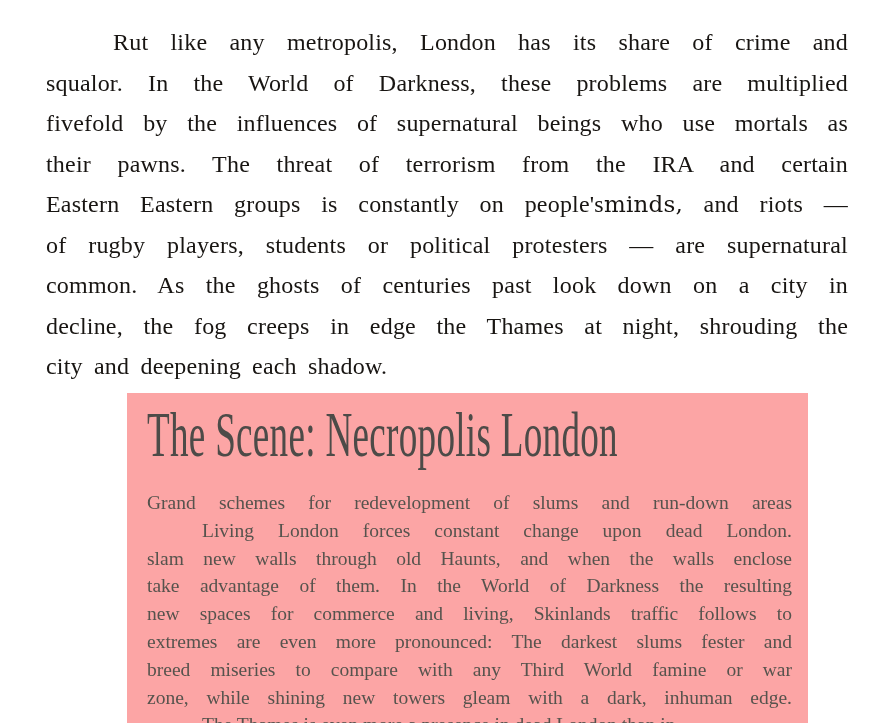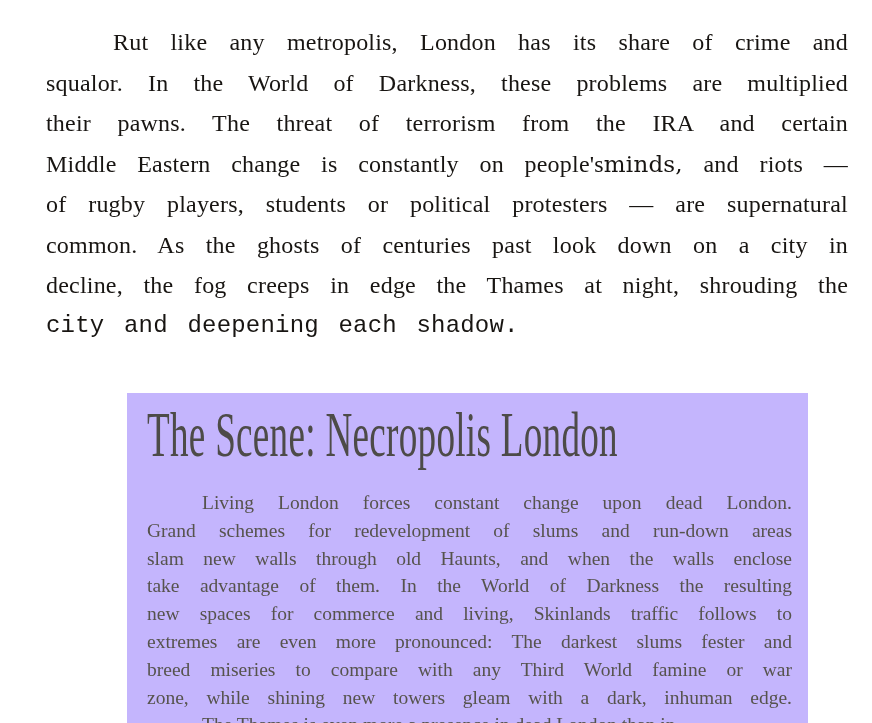--- a/index.html
+++ b/index.html
@@ -22,21 +22,21 @@
     font-size: 24px;
     line-height: 40.5px;
     letter-spacing: 0.2px;
     color: #181512;
   }
   .jline {
     text-align: justify;
     text-align-last: justify;
   }
   .jline.first-line { text-indent: 67px; }
-  .jline.last-line  { text-align-last: left; word-spacing: 5px; font-family: Liberation Mono, monospace; }
+  .jline.last-line  { text-align-last: left; word-spacing: 5px; }
   .alt-serif {
     font-family: "DejaVu Serif", serif;
     font-size: 23px;
     margin-top: 34px;
   }
 
   
   .scene-box {
     position: absolute;
     left: 127px;
@@ -77,35 +77,36 @@
   .box-line.partial-line { text-indent: 55px; text-align-last: left; }
 </style>
 </head>
 <body>
 
 <div class="page" style="background: rgb(255, 255, 255);">
 
   <div class="main-para" style="color: rgb(24, 21, 18);">
     <div class="jline first-line">Rut like any metropolis, London has its share of crime and</div>
     <div class="jline">squalor. In the World of Darkness, these problems are multiplied</div>
+    <div class="jline">fivefold by the influences of supernatural beings who use mortals as</div>
     <div class="jline">their pawns. The threat of terrorism from the IRA and certain</div>
-    <div class="jline"><span>Middle Eastern change is constantly on people's</span><span class="alt-serif">minds,</span><span> and riots —</span></div>
+    <div class="jline"><span>Eastern Eastern groups is constantly on people's</span><span class="alt-serif">minds,</span><span> and riots —</span></div>
     <div class="jline">of rugby players, students or political protesters — are supernatural</div>
     <div class="jline">common. As the ghosts of centuries past look down on a city in</div>
     <div class="jline">decline, the fog creeps in edge the Thames at night, shrouding the</div>
     <div class="jline last-line">city and deepening each shadow.</div>
   </div>
 
-  <div class="scene-box" style="background: #c4b5fd;">
+  <div class="scene-box" style="background: #fca5a5;">
     <div class="heading-row">
       <span class="box-heading" style="color: rgb(77, 75, 72);">The Scene: Necropolis London</span>
     </div>
     <div class="box-para" style="color: rgb(86, 83, 77);">
+      <div class="box-line">Grand schemes for redevelopment of slums and run-down areas</div>
       <div class="box-line first-line">Living London forces constant change upon dead London.</div>
-      <div class="box-line">Grand schemes for redevelopment of slums and run-down areas</div>
       <div class="box-line">slam new walls through old Haunts, and when the walls enclose</div>
       <div class="box-line">take advantage of them. In the World of Darkness the resulting</div>
       <div class="box-line">new spaces for commerce and living, Skinlands traffic follows to</div>
       <div class="box-line">extremes are even more pronounced: The darkest slums fester and</div>
       <div class="box-line">breed miseries to compare with any Third World famine or war</div>
       <div class="box-line">zone, while shining new towers gleam with a dark, inhuman edge.</div>
       <div class="box-line partial-line">The Thames is even more a presence in dead London than in</div>
     </div>
   </div>
 

